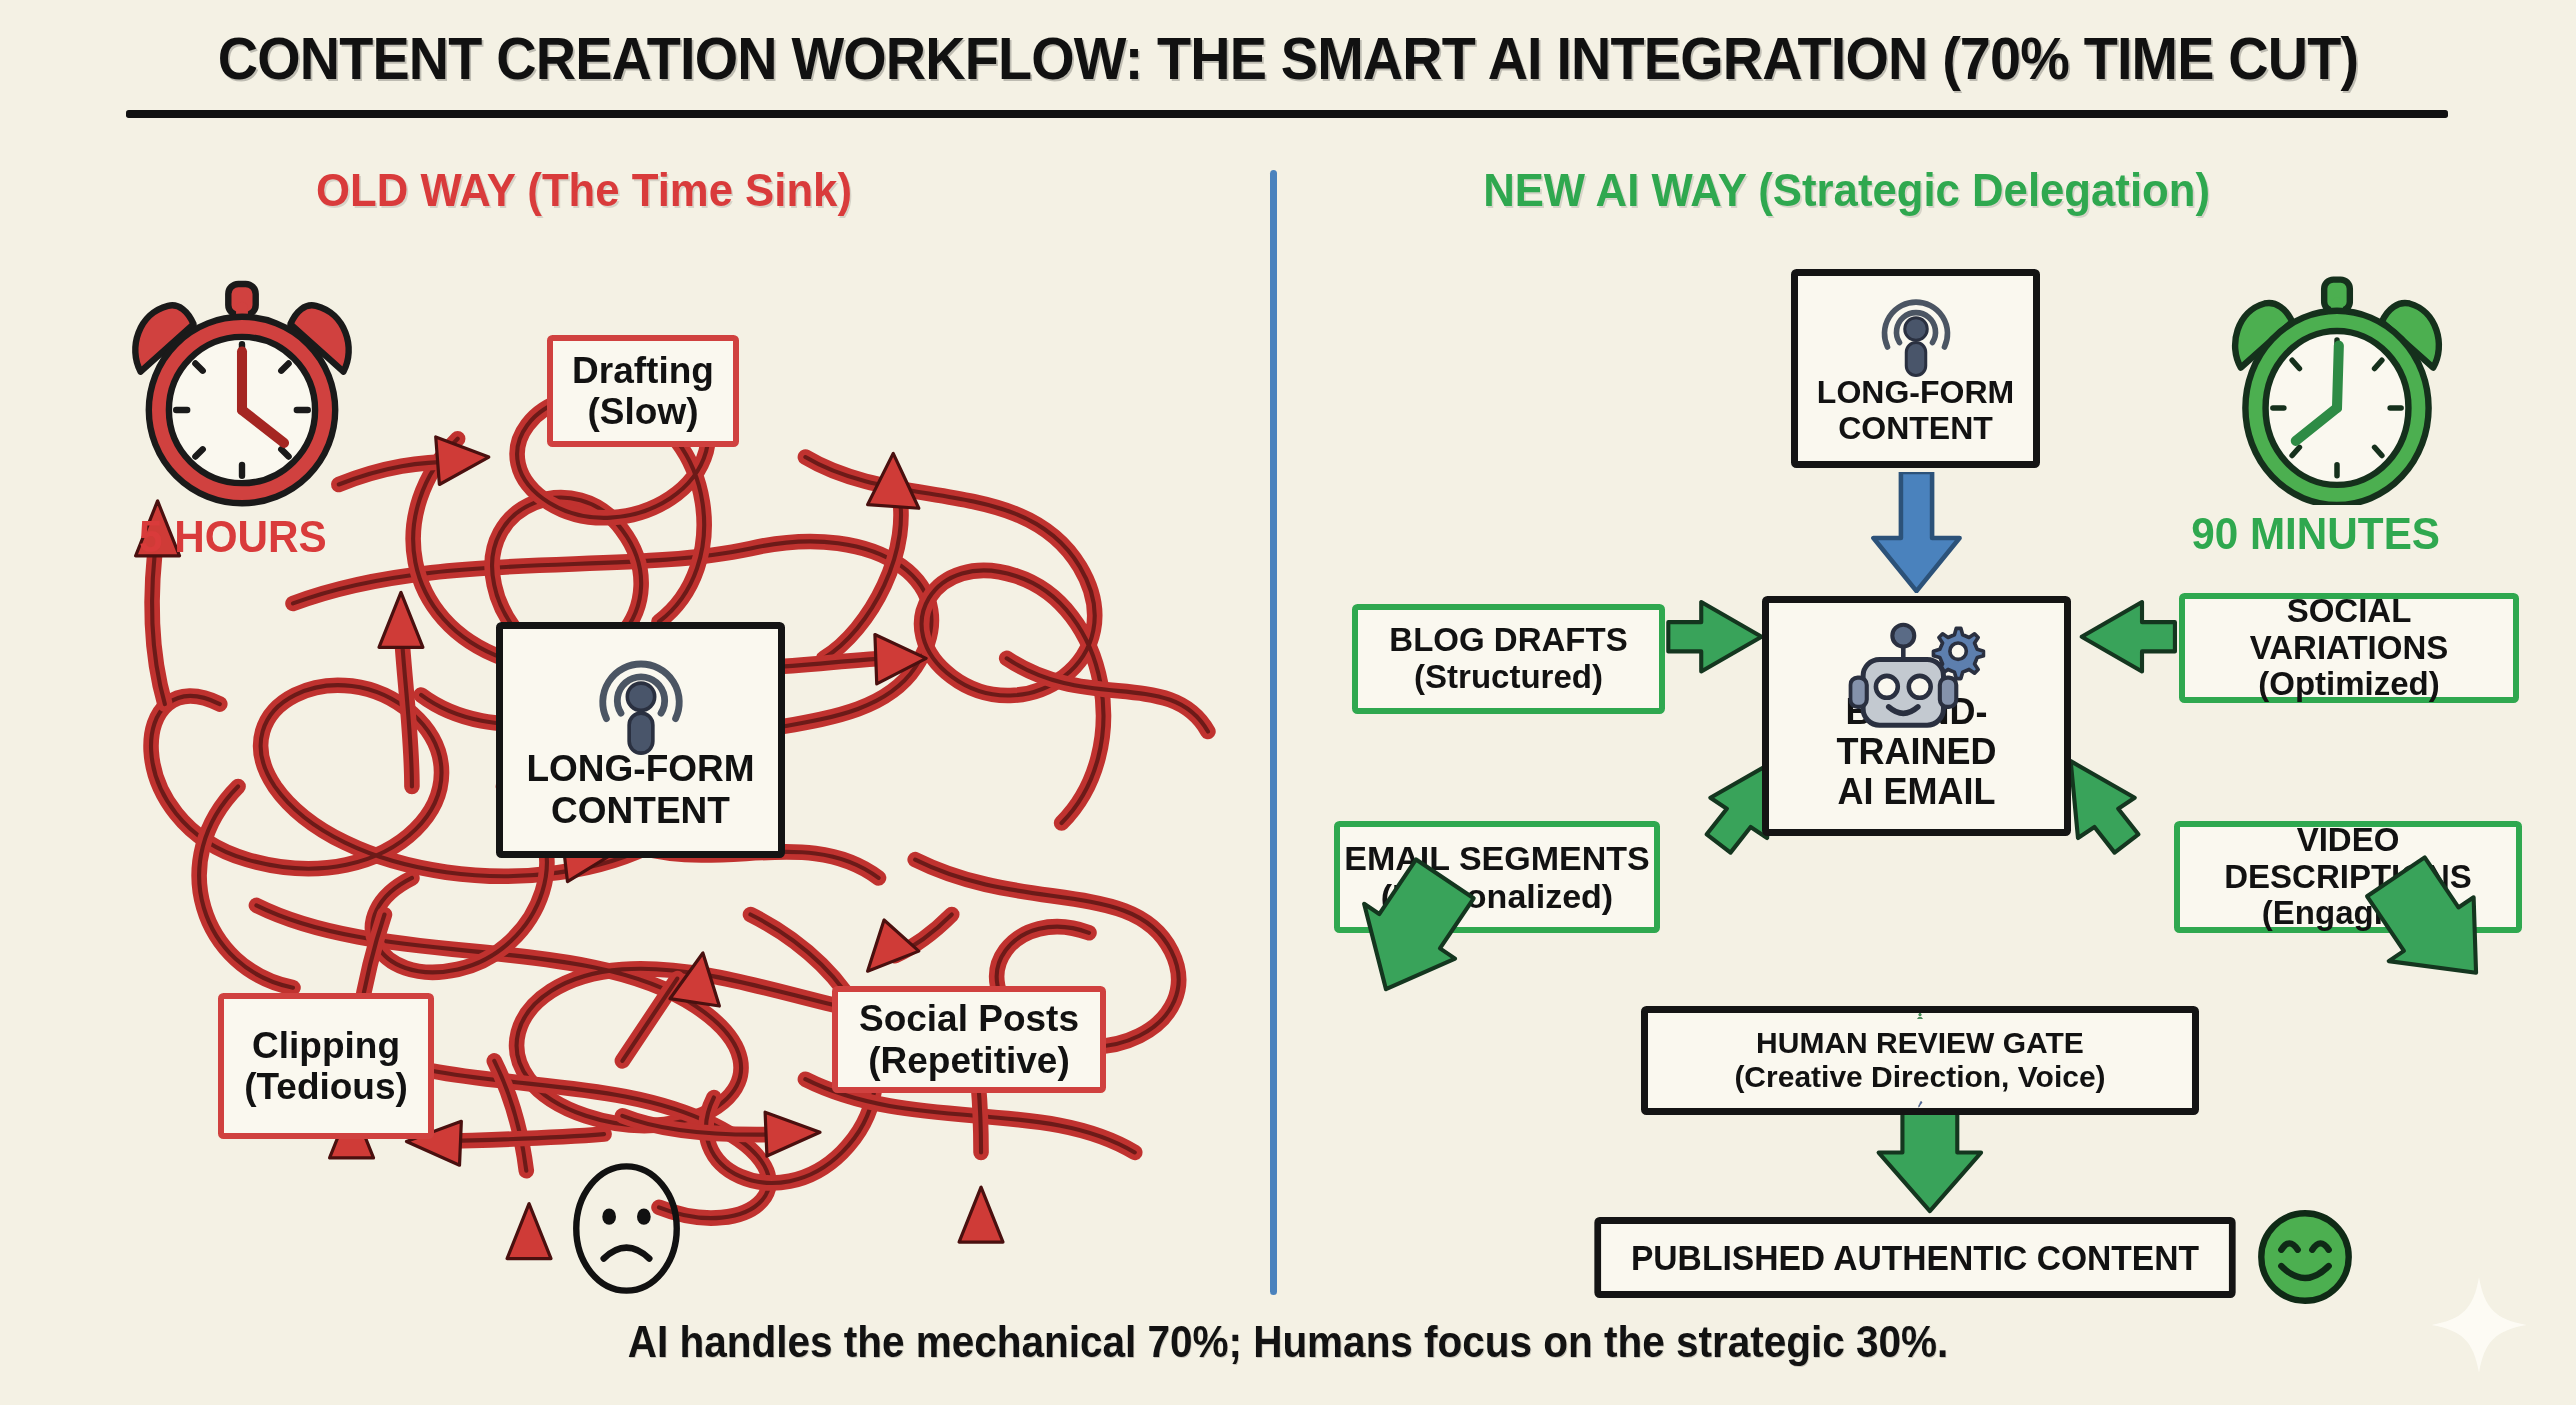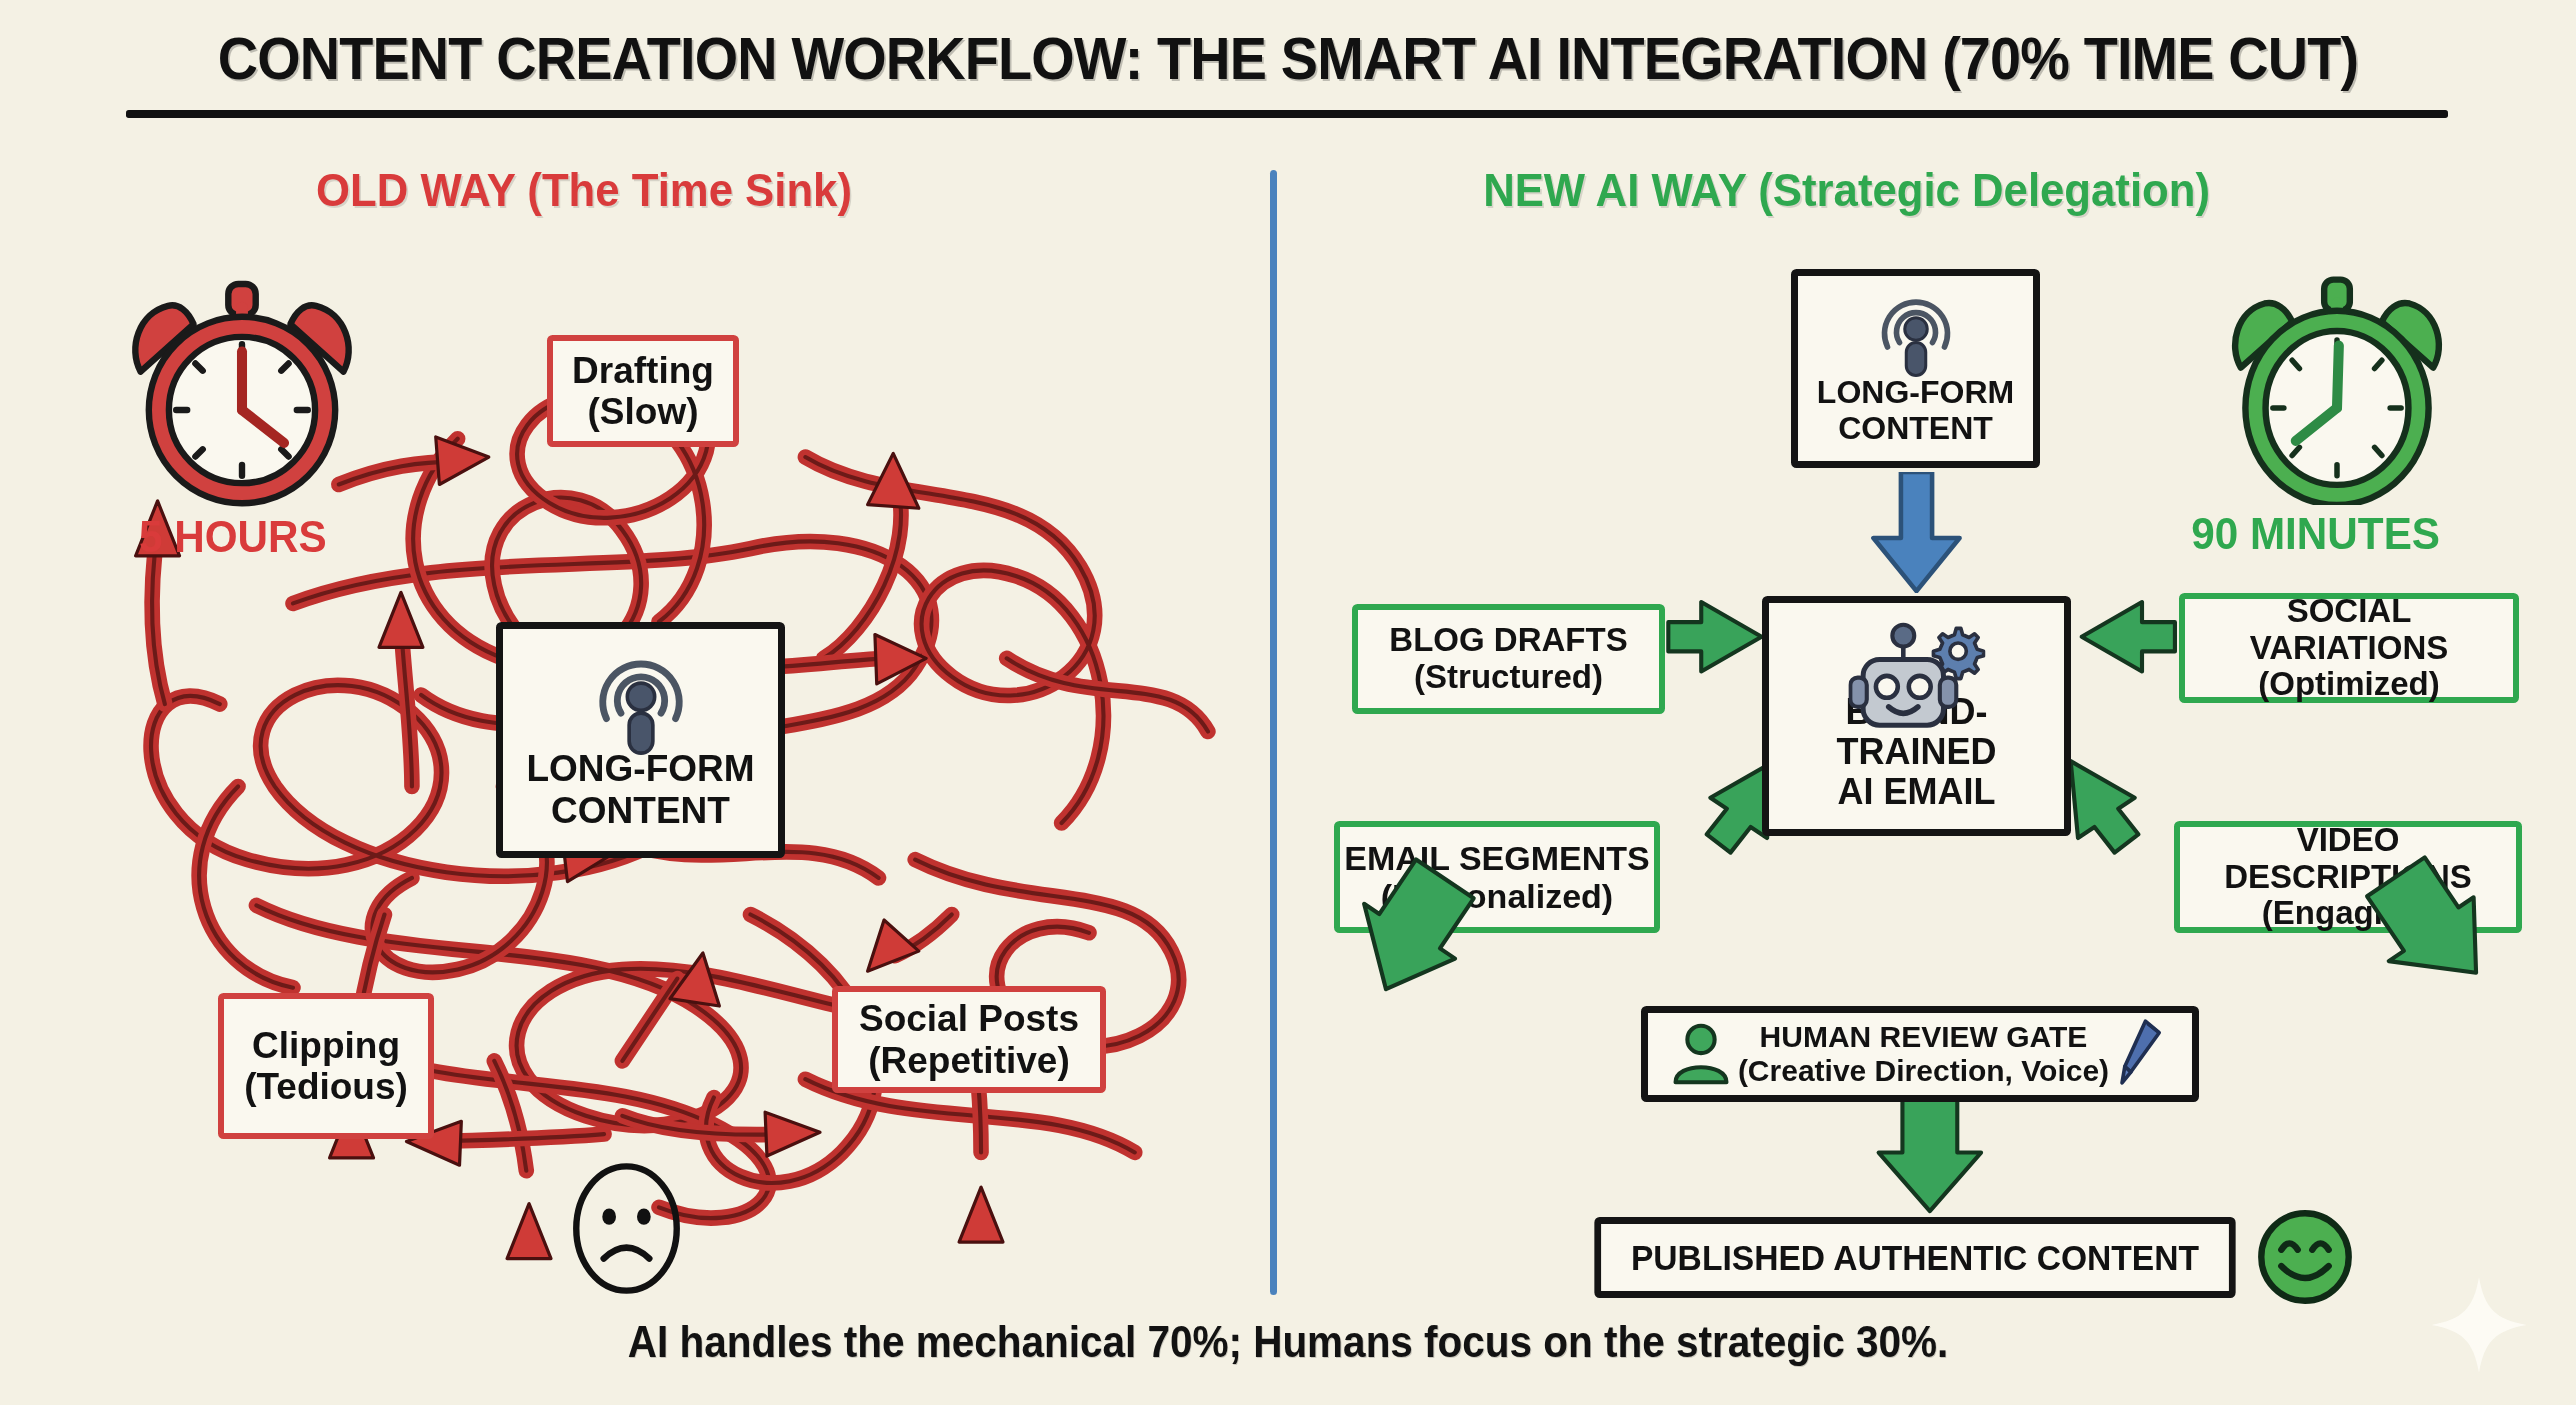--- a/index.html
+++ b/index.html
@@ -73,22 +73,22 @@
   #b-ai{
     left:1762px;top:596px;width:309px;height:240px;font-size:36px;
     justify-content:flex-end;padding-bottom:16.5px;z-index:6;
   }
   #b-blog{left:1352px;top:604px;width:313px;height:110px;font-size:33px;}
   #b-social-var{left:2179px;top:593px;width:340px;height:110px;font-size:33px;}
   #b-email{left:1334px;top:821px;width:326px;height:112px;font-size:34px;}
   #b-video{left:2174px;top:821px;width:348px;height:112px;font-size:33px;}
 
   #b-human{
-    left:1641px;top:1006px;width:558px;height:96px;font-size:30px;
-    flex-direction:row;justify-content:center;gap:7.3px;
+    left:1641px;top:1006px;width:558px;height:109px;font-size:30px;
+    flex-direction:column;justify-content:center;gap:7.3px;
   }
   #b-human .htext{display:flex;flex-direction:column;align-items:center;}
   #b-published{
     left:1581px;top:1217px;width:668px;height:81px;font-size:35px;
     transform:scaleX(0.96);
   }
 
   
   #caption{
     position:absolute;left:0;top:1317px;width:2576px;text-align:center;

